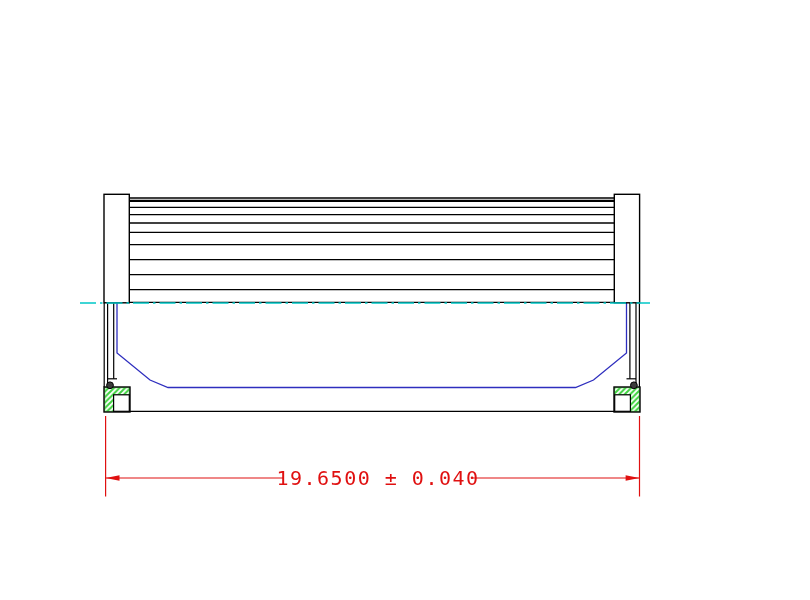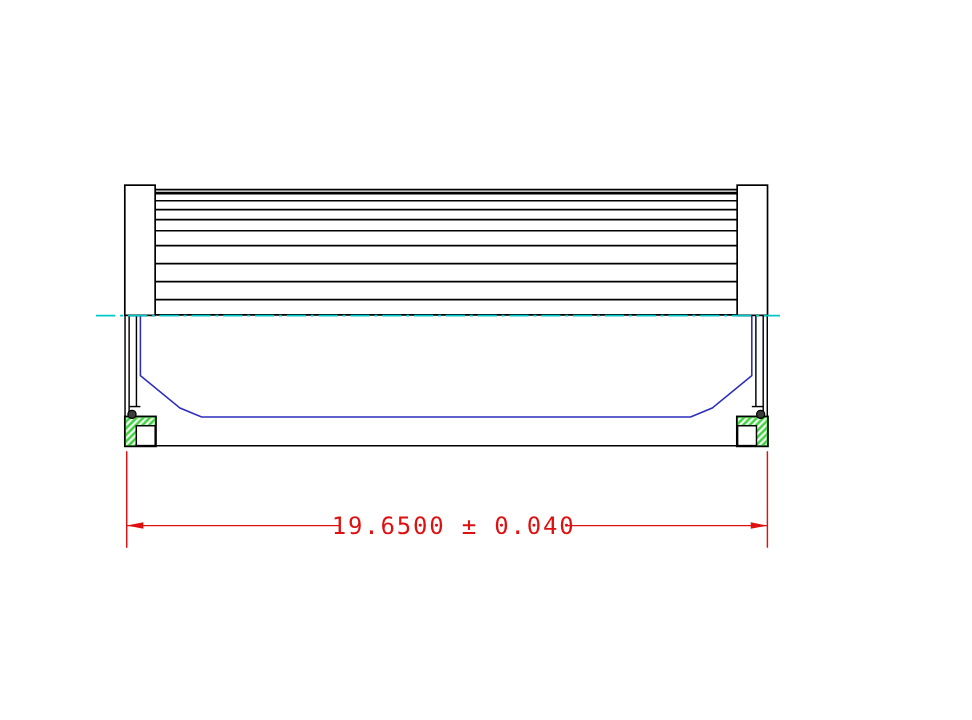--- a/index.html
+++ b/index.html
@@ -7,20 +7,21 @@
     padding: 0;
     background: #ffffff;
     font-family: "DejaVu Sans Mono", monospace;
   }
   .canvas {
     position: relative;
     width: 810px;
     height: 472px;
     background: #ffffff;
     overflow: hidden;
+    margin-top: 40px;
   }
   svg { display: block; }
   .blk  { stroke: #000000; fill: none; }
   .blk-thin { stroke-width: 1.2; }
   .cap  { stroke: #000000; stroke-width: 1.4; fill: #ffffff; }
   .blue { stroke: #2e2ebe; fill: none; stroke-width: 1.3; }
   .cyan { stroke: #00c8c8; fill: none; stroke-width: 1.4; }
   .red-ln  { stroke: #e01010; fill: none; stroke-width: 1.2; }
   .red-fil { fill: #e01010; stroke: none; }
   .oring   { fill: #3c3c3c; stroke: #000000; stroke-width: 1; }

